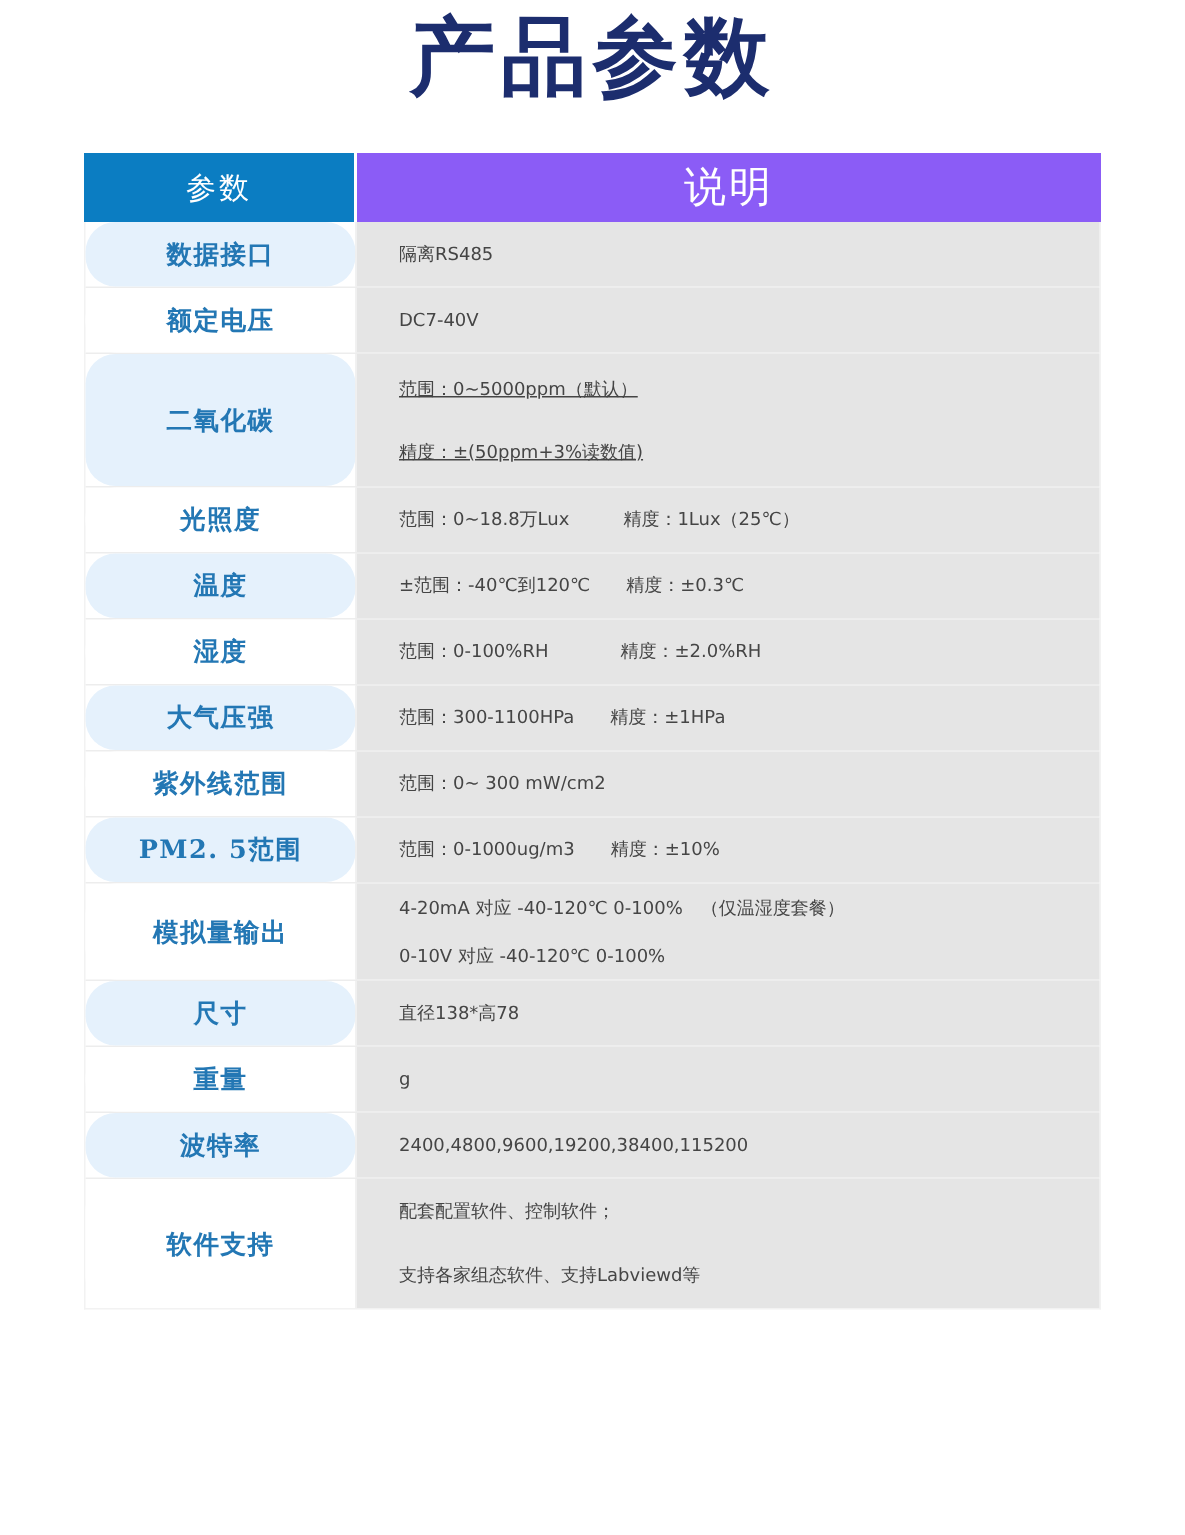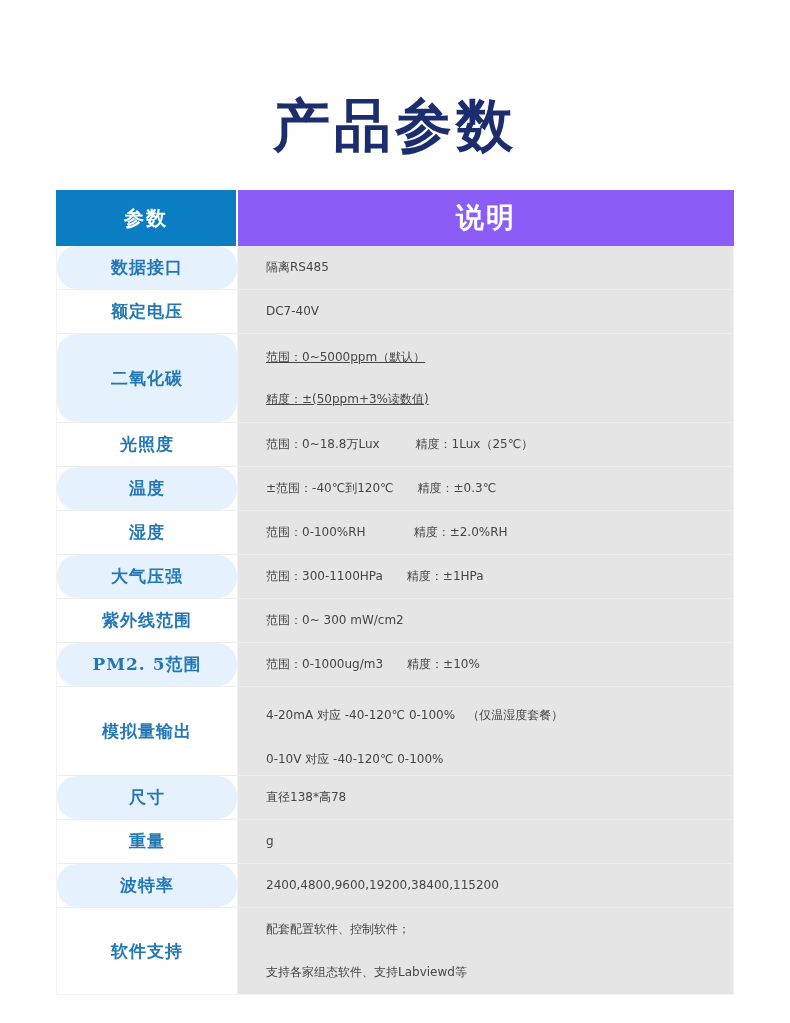--- a/index.html
+++ b/index.html
@@ -3,29 +3,29 @@
 <meta charset="utf-8">
 <style>
   html,body{margin:0;padding:0;}
   body{
     width:790px;height:1023px;background:#ffffff;
     font-family:"DejaVu Sans","Liberation Sans",sans-serif;
     -webkit-font-smoothing:antialiased;
     position:relative;overflow:hidden;
   }
   .page-title{
-    margin:0;padding-top:88px;text-align:center;
+    margin:0;text-align:center;
     font-size:57px;font-weight:800;letter-spacing:4px;
     color:#1c2d6e;
     font-family:Liberation Mono, monospace;
   }
   .spec-table{
     width:678px;margin:25px auto 0 auto;
   }
-  .thead{display:flex;height:56px;font-weight:bold;}
+  .thead{display:flex;height:46px;}
   .h-param{
     width:180px;background:#0b7dc2;color:#ffffff;
     display:flex;align-items:center;justify-content:center;
     font-size:20px;letter-spacing:2px;
     font-family:"DejaVu Serif","Liberation Serif",serif;
   }
   .h-desc{
     flex:1;background:#8b5cf6;color:#ffffff;margin-left:2px;
     display:flex;align-items:center;justify-content:center;
     font-size:28px;letter-spacing:2px;
@@ -50,21 +50,21 @@
   .trow:nth-child(odd) .p-cell{background:#e5f1fc;}
   .d-cell{
     flex:1;border-left:1px solid #f0f0f0;background:#e5e5e5;
     display:flex;flex-direction:column;justify-content:center;
     padding-left:28px;color:#454545;font-size:12px;
   }
   .line{line-height:43px;white-space:pre;}
   
   .trow:nth-child(3) .line{line-height:42px;text-decoration:underline;}
   .trow:nth-child(3) .d-cell{padding-top:2px;padding-bottom:2px;}
-  .trow:nth-child(10) .line{line-height:32px;margin-top:12px;}
+  .trow:nth-child(10) .line{line-height:32px;}
   .trow:nth-child(15) .line{line-height:32px;}
   .trow:nth-child(15) .d-cell{padding-top:11px;padding-bottom:11px;}
 </style>
 </head>
 <body>
 
 <h1 class="page-title">产品参数</h1>
 
 <div class="spec-table">
   <div class="thead">

